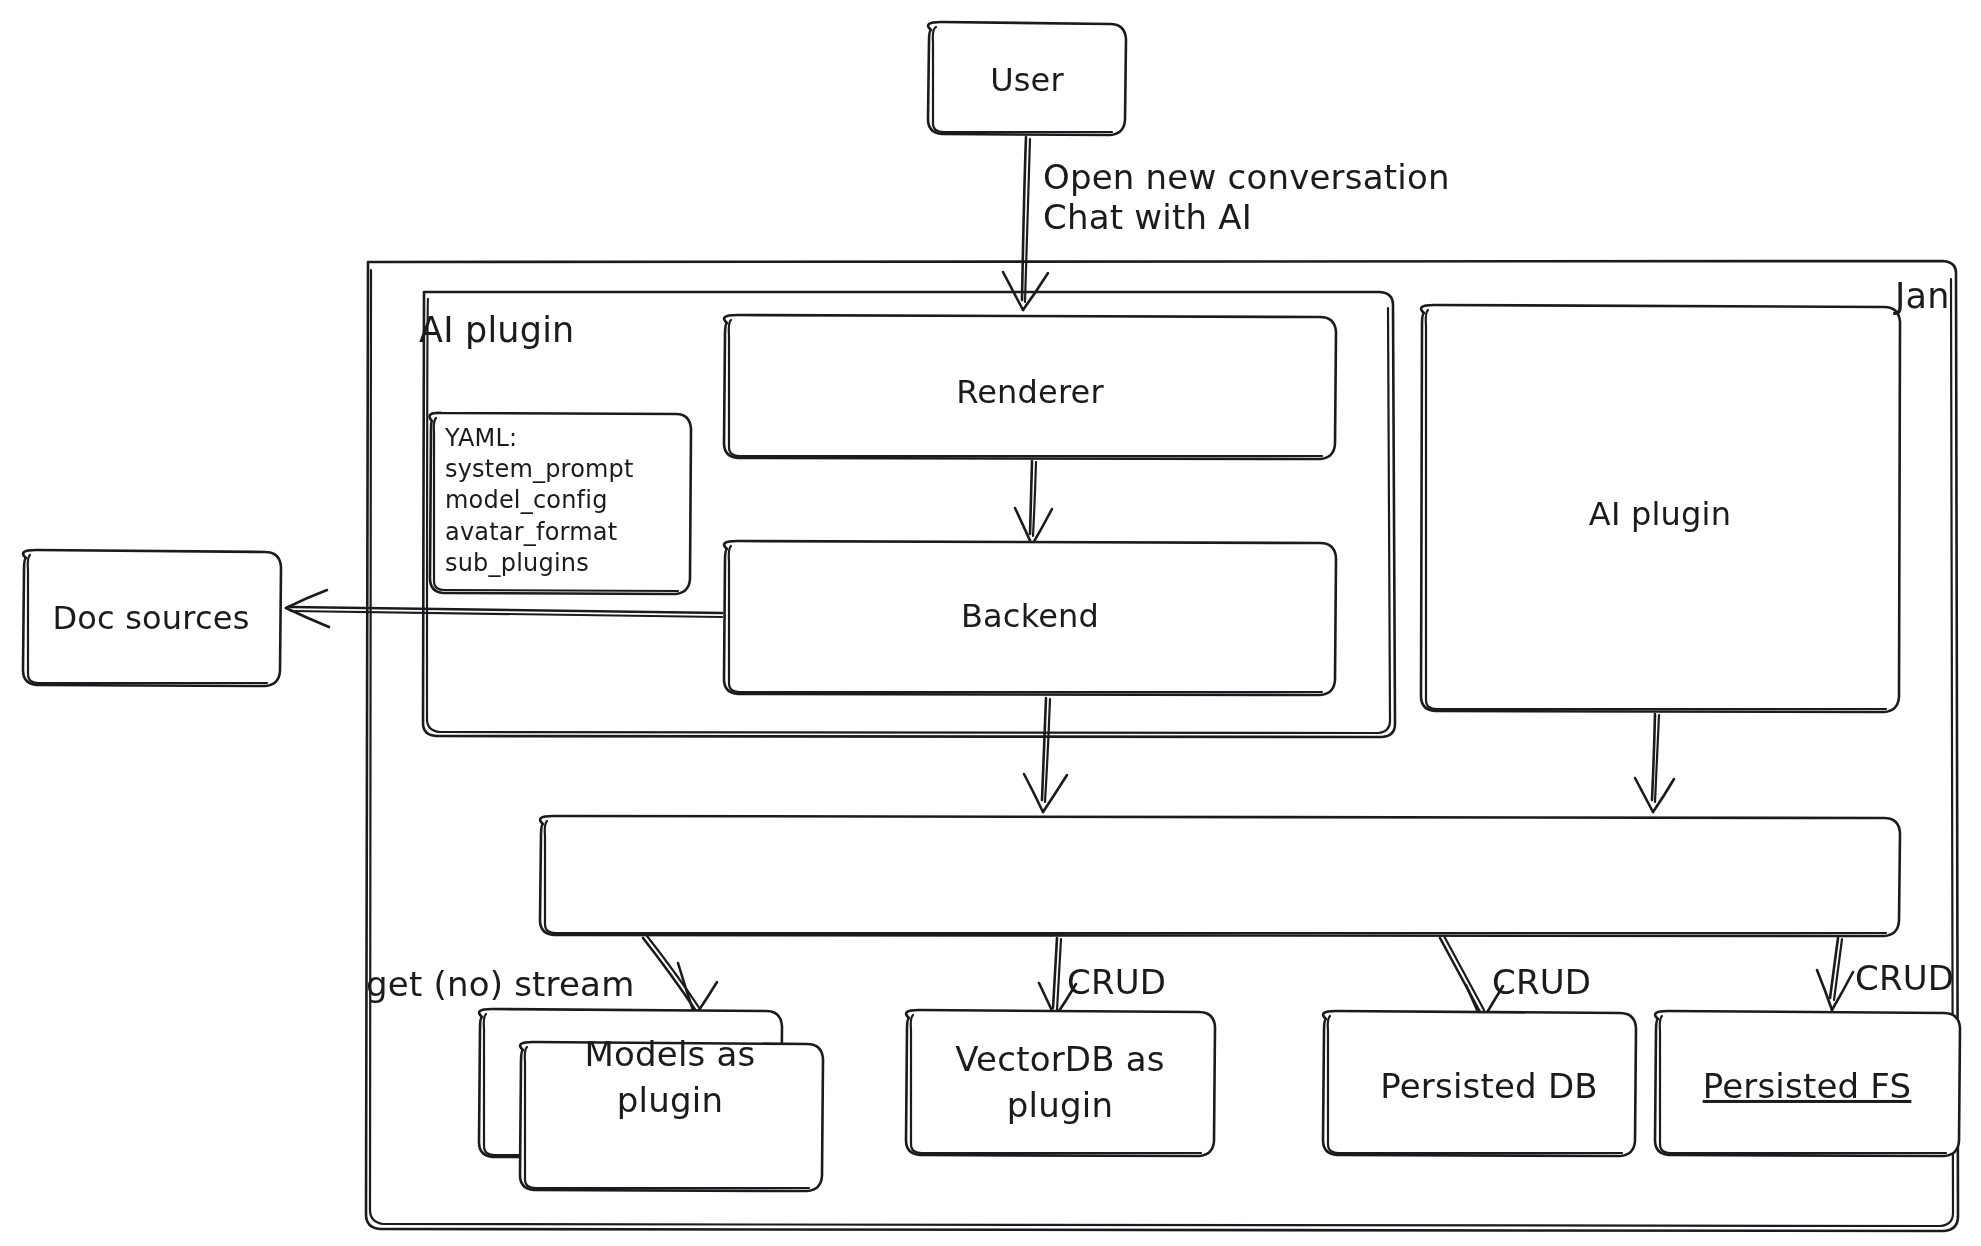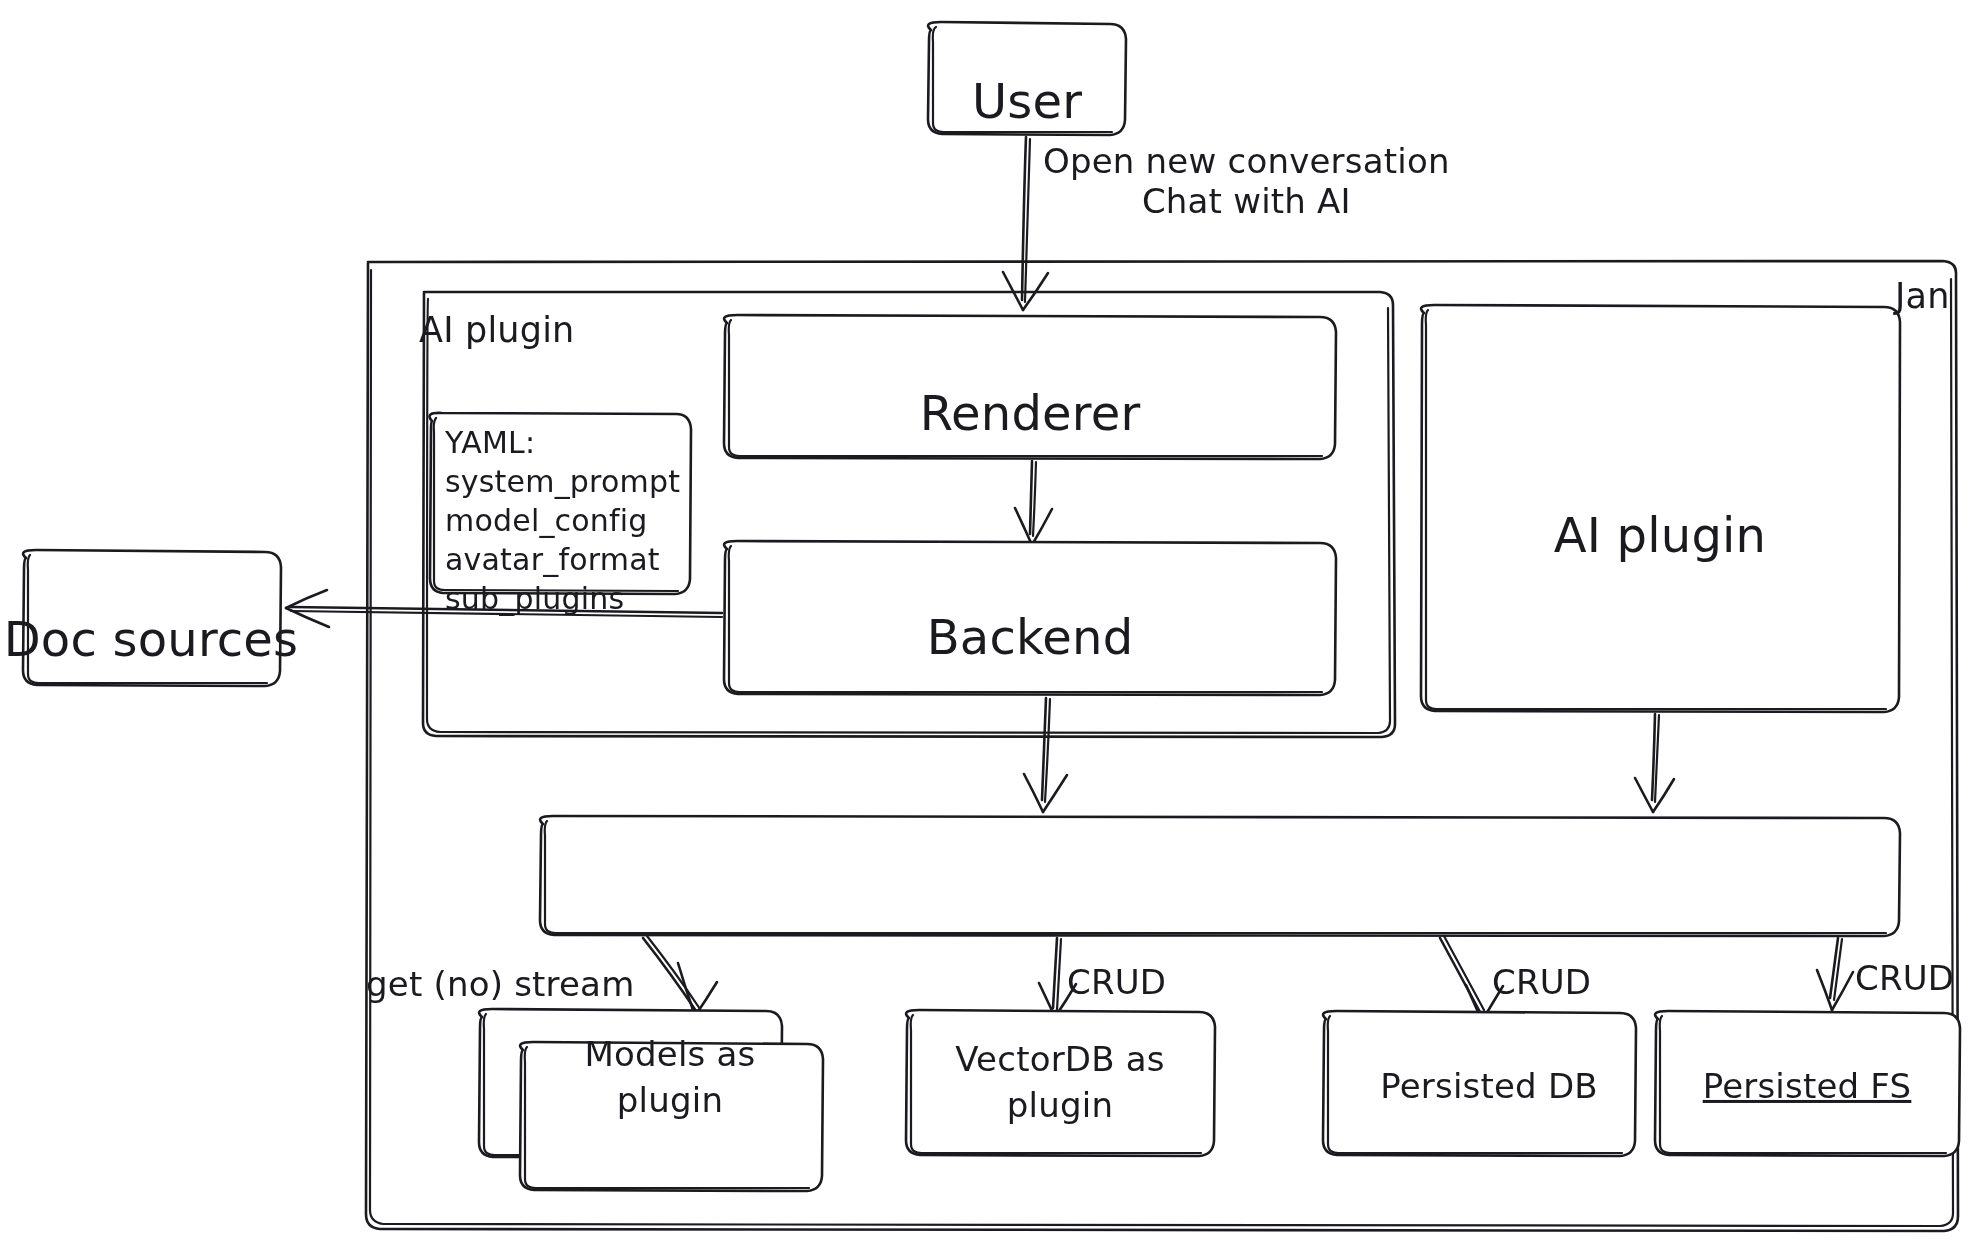--- a/index.html
+++ b/index.html
@@ -32,24 +32,24 @@
     -webkit-font-smoothing: antialiased;
     pointer-events: none;
   }
   .lbl.ctr {
     text-align: center;
     transform: translate(-50%, -50%);
   }
   .lbl.lft {
     text-align: left;
   }
-  .node-label { font-size: 48px; margin-top: 20px; }
+  .node-label { font-size: 32px; }
   .group-label { font-size: 35px; }
   .edge-label { font-size: 34px; }
-  .yaml-label { font-size: 30px; line-height: 1.30; }
+  .yaml-label { font-size: 24px; line-height: 1.30; }
   .small-node { font-size: 34px; }
 </style>
 </head>
 <body>
 
 <div id="canvas">
 
   <svg id="sketch" viewBox="0 0 1981 1246" xmlns="http://www.w3.org/2000/svg">
     <defs>
       <style>
@@ -187,21 +187,21 @@
     </g>
 
     <g>
       <path class="s fillw" d="M 1658 1019 Q 1649 1011 1668 1011 L 1944 1013 Q 1959 1013 1960 1028 L 1959 1141 Q 1958 1155 1944 1156 L 1669 1155 Q 1655 1154 1655 1140 L 1656 1030 Q 1656 1020 1658 1019 Z"></path>
       <path class="s2" d="M 1662 1016 Q 1659 1019 1660 1031 L 1660 1144 Q 1660 1154 1673 1153 L 1946 1153"></path>
     </g>
   </svg>
 
   <div class="lbl ctr node-label" style="left:1027px; top:81px;">User</div>
 
-  <div class="lbl lft edge-label" style="left:1043px; top:141px;text-align:center;"><span>Open new conversation</span><br><span>Chat with AI</span></div>
+  <div class="lbl lft edge-label" style="left:1043px; top:157px;"><span>Open new conversation</span><br><span>Chat with AI</span></div>
 
   <div class="lbl lft group-label" style="left:1895px; top:276px;">Jan</div>
 
   <div class="lbl lft group-label" style="left:419px; top:310px;">AI plugin</div>
 
   <div class="lbl lft yaml-label" style="left:445px; top:423px;"><span>YAML:</span><br><span>system_prompt</span><br><span>model_config</span><br><span>avatar_format</span><br><span>sub_plugins</span></div>
 
   <div class="lbl ctr node-label" style="left:1030px; top:393px;text-align:right;">Renderer</div>
 
   <div class="lbl ctr node-label" style="left:1030px; top:617px;">Backend</div>

